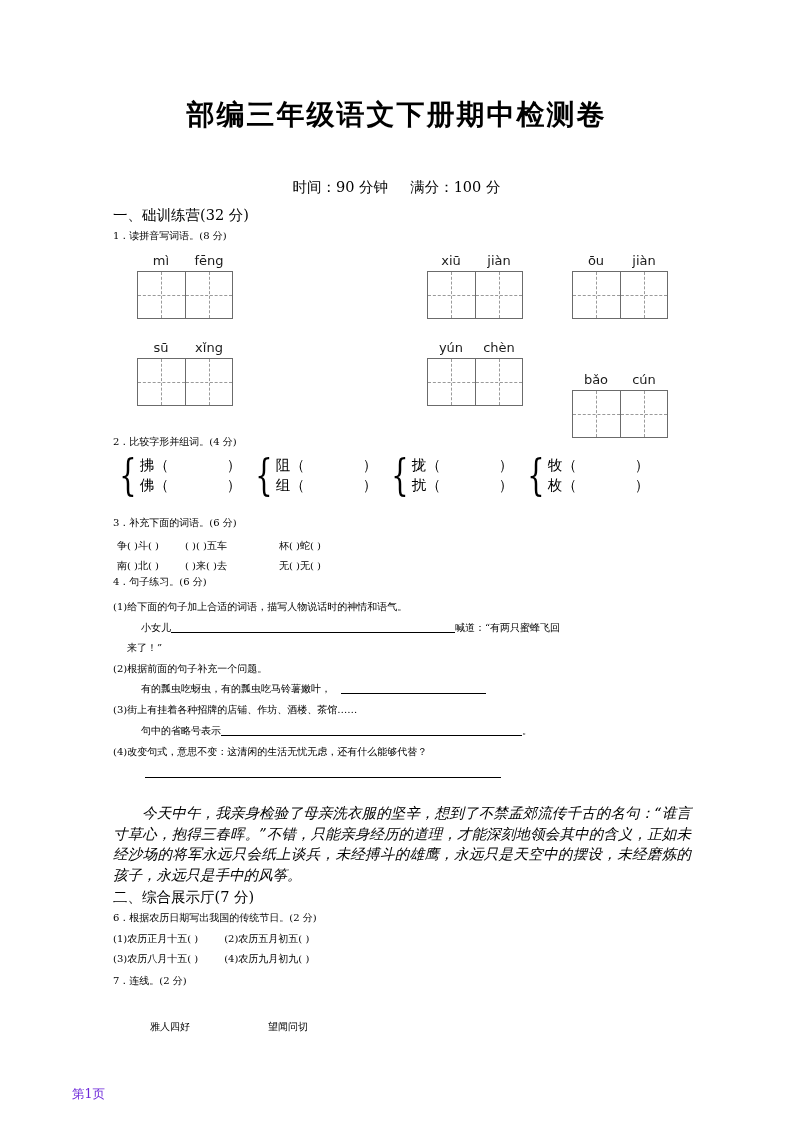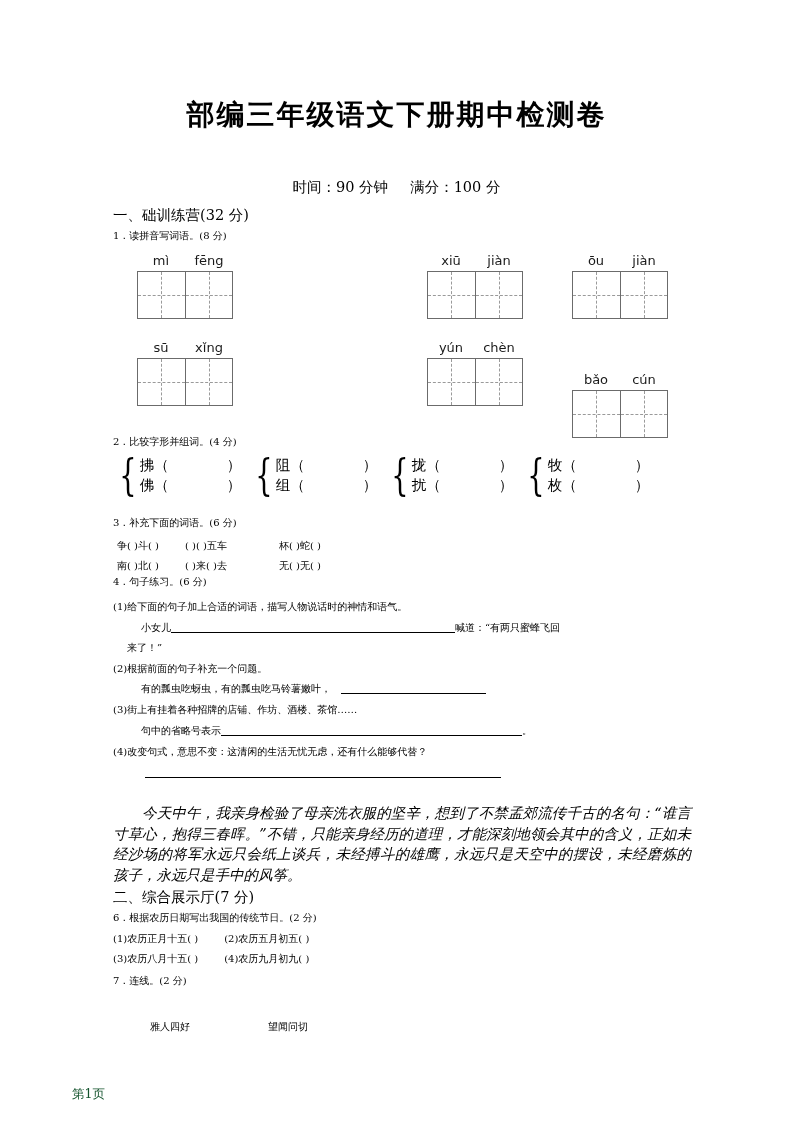--- a/index.html
+++ b/index.html
@@ -152,21 +152,21 @@
     color: #000;
   }
 
   
   .footer {
     position: absolute;
     left: 72px;
     top: 1086px;
     font-family: "DejaVu Serif", "Liberation Serif", serif;
     font-size: 12.5px;
-    color: #14532d;
+    color: #6d28d9;
   }
 
   .sp-s { display:inline-block; width: 10px; }
   .sp-m { display:inline-block; width: 26px; }
   .sp-l { display:inline-block; width: 52px; }
   .sp-xl { display:inline-block; width: 78px; }
 </style>
 </head>
 <body>
 

